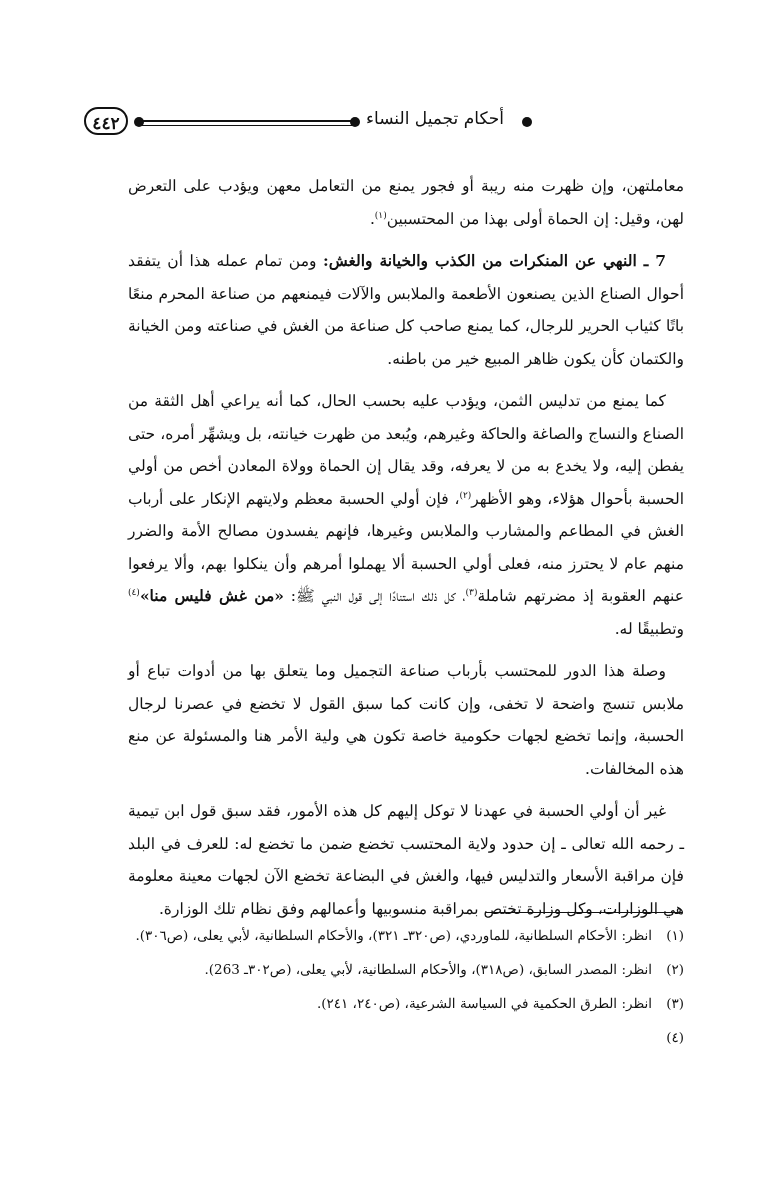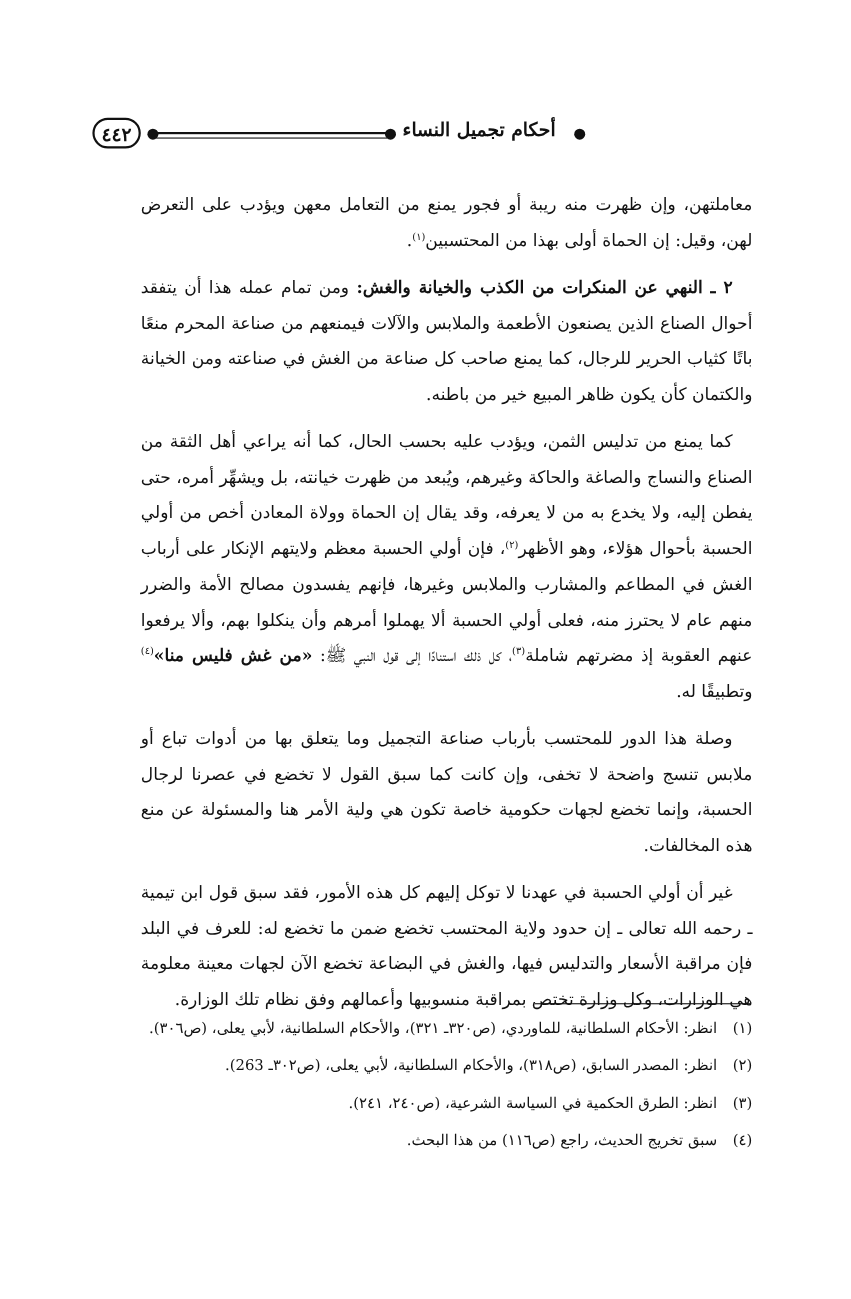--- a/index.html
+++ b/index.html
@@ -5,21 +5,21 @@
   html, body { margin:0; padding:0; background:#ffffff; }
   body { width:774px; height:1181px; position:relative; overflow:hidden;
          font-family:"DejaVu Serif", serif; color:#111; }
   .page { position:absolute; left:0; top:0; width:682px; height:1181px; }
   .header { position:absolute; top:107px; left:84px; width:598px; height:30px; direction:ltr; }
   .page-num { position:absolute; left:0; top:0; width:44px; height:28px; border:2px solid #111;
               border-radius:15px; font-size:17px; font-weight:bold; text-align:center; line-height:28px; box-sizing:border-box; }
   .rule-left-dot { position:absolute; left:50px; top:10px; width:10px; height:10px; border-radius:50%; background:#111; }
   .rule { position:absolute; left:58px; top:13px; width:210px; height:3px; border-top:2px solid #111; border-bottom:1px solid #111; }
   .rule-right-dot { position:absolute; left:266px; top:10px; width:10px; height:10px; border-radius:50%; background:#111; }
-  .running-title { position:absolute; left:282px; top:1px; font-size:17px; font-weight:bold; direction:rtl; white-space:nowrap; }
+  .running-title { position:absolute; left:282px; top:1px; font-size:17px; font-weight:normal; direction:rtl; white-space:nowrap; }
   .title-dot { position:absolute; left:438px; top:10px; width:10px; height:10px; border-radius:50%; background:#111; }
 
   .body { position:absolute; left:128px; top:170px; width:556px; direction:rtl; text-align:justify;
           font-size:15.5px; line-height:32.5px; }
   .body p { margin:0 0 10px 0; text-indent:0; }
   .body p.indent { text-indent:18px; }
   .bold { font-weight:bold; }
   sup { font-size:9px; line-height:0; }
 
   .footnote-rule { position:absolute; left:486px; top:912px; width:196px; border-top:1.5px solid #111; }
@@ -37,31 +37,31 @@
     <div class="rule-left-dot"></div>
     <div class="rule"></div>
     <div class="rule-right-dot"></div>
     <div class="running-title">أحكام تجميل النساء</div>
     <div class="title-dot"></div>
   </div>
 
   <div class="body">
     <p><span>معاملتهن، وإن ظهرت منه ريبة أو فجور يمنع من التعامل معهن ويؤدب على التعرض لهن، وقيل: إن الحماة أولى بهذا من المحتسبين</span><sup>(١)</sup><span>.</span></p>
 
-    <p class="indent"><span class="bold">٢ ـ النهي عن المنكرات من الكذب والخيانة والغش:</span><span> ومن تمام عمله هذا أن يتفقد أحوال الصناع الذين يصنعون الأطعمة والملابس والآلات فيمنعهم من صناعة المحرم منعًا باتًا كثياب الحرير للرجال، كما يمنع صاحب كل صناعة من الغش في صناعته ومن الخيانة والكتمان كأن يكون ظاهر المبيع خير من باطنه.</span></p>
+    <p class="indent"><span class="bold">7 ـ النهي عن المنكرات من الكذب والخيانة والغش:</span><span> ومن تمام عمله هذا أن يتفقد أحوال الصناع الذين يصنعون الأطعمة والملابس والآلات فيمنعهم من صناعة المحرم منعًا باتًا كثياب الحرير للرجال، كما يمنع صاحب كل صناعة من الغش في صناعته ومن الخيانة والكتمان كأن يكون ظاهر المبيع خير من باطنه.</span></p>
 
     <p class="indent"><span>كما يمنع من تدليس الثمن، ويؤدب عليه بحسب الحال، كما أنه يراعي أهل الثقة من الصناع والنساج والصاغة والحاكة وغيرهم، ويُبعد من ظهرت خيانته، بل ويشهِّر أمره، حتى يفطن إليه، ولا يخدع به من لا يعرفه، وقد يقال إن الحماة وولاة المعادن أخص من أولي الحسبة بأحوال هؤلاء، وهو الأظهر</span><sup>(٢)</sup><span>، فإن أولي الحسبة معظم ولايتهم الإنكار على أرباب الغش في المطاعم والمشارب والملابس وغيرها، فإنهم يفسدون مصالح الأمة والضرر منهم عام لا يحترز منه، فعلى أولي الحسبة ألا يهملوا أمرهم وأن ينكلوا بهم، وألا يرفعوا عنهم العقوبة إذ مضرتهم شاملة</span><sup>(٣)</sup><span>، كل ذلك استنادًا إلى قول النبي ﷺ: </span><span class="bold">«من غش فليس منا»</span><sup>(٤)</sup><span> وتطبيقًا له.</span></p>
 
     <p class="indent"><span>وصلة هذا الدور للمحتسب بأرباب صناعة التجميل وما يتعلق بها من أدوات تباع أو ملابس تنسج واضحة لا تخفى، وإن كانت كما سبق القول لا تخضع في عصرنا لرجال الحسبة، وإنما تخضع لجهات حكومية خاصة تكون هي ولية الأمر هنا والمسئولة عن منع هذه المخالفات.</span></p>
 
     <p class="indent"><span>غير أن أولي الحسبة في عهدنا لا توكل إليهم كل هذه الأمور، فقد سبق قول ابن تيمية ـ رحمه الله تعالى ـ إن حدود ولاية المحتسب تخضع ضمن ما تخضع له: للعرف في البلد فإن مراقبة الأسعار والتدليس فيها، والغش في البضاعة تخضع الآن لجهات معينة معلومة هي الوزارات، وكل وزارة تختص بمراقبة منسوبيها وأعمالهم وفق نظام تلك الوزارة.</span></p>
   </div>
 
   <div class="footnote-rule"></div>
 
   <div class="footnotes">
     <div class="fn"><span class="fn-num">(١)</span><span>انظر: الأحكام السلطانية، للماوردي، (ص٣٢٠ـ ٣٢١)، والأحكام السلطانية، لأبي يعلى، (ص٣٠٦).</span></div>
     <div class="fn"><span class="fn-num">(٢)</span><span>انظر: المصدر السابق، (ص٣١٨)، والأحكام السلطانية، لأبي يعلى، (ص٣٠٢ـ 263).</span></div>
     <div class="fn"><span class="fn-num">(٣)</span><span>انظر: الطرق الحكمية في السياسة الشرعية، (ص٢٤٠، ٢٤١).</span></div>
-    <div class="fn"><span class="fn-num">(٤)</span><span>سبق تخريج الحديث، راجع (ص١١٦) من هذا البحث.</span></div>
+    <div class="fn"><span class="fn-num">(٤)</span></div>
   </div>
 
 </div>
 
 </body></html>

